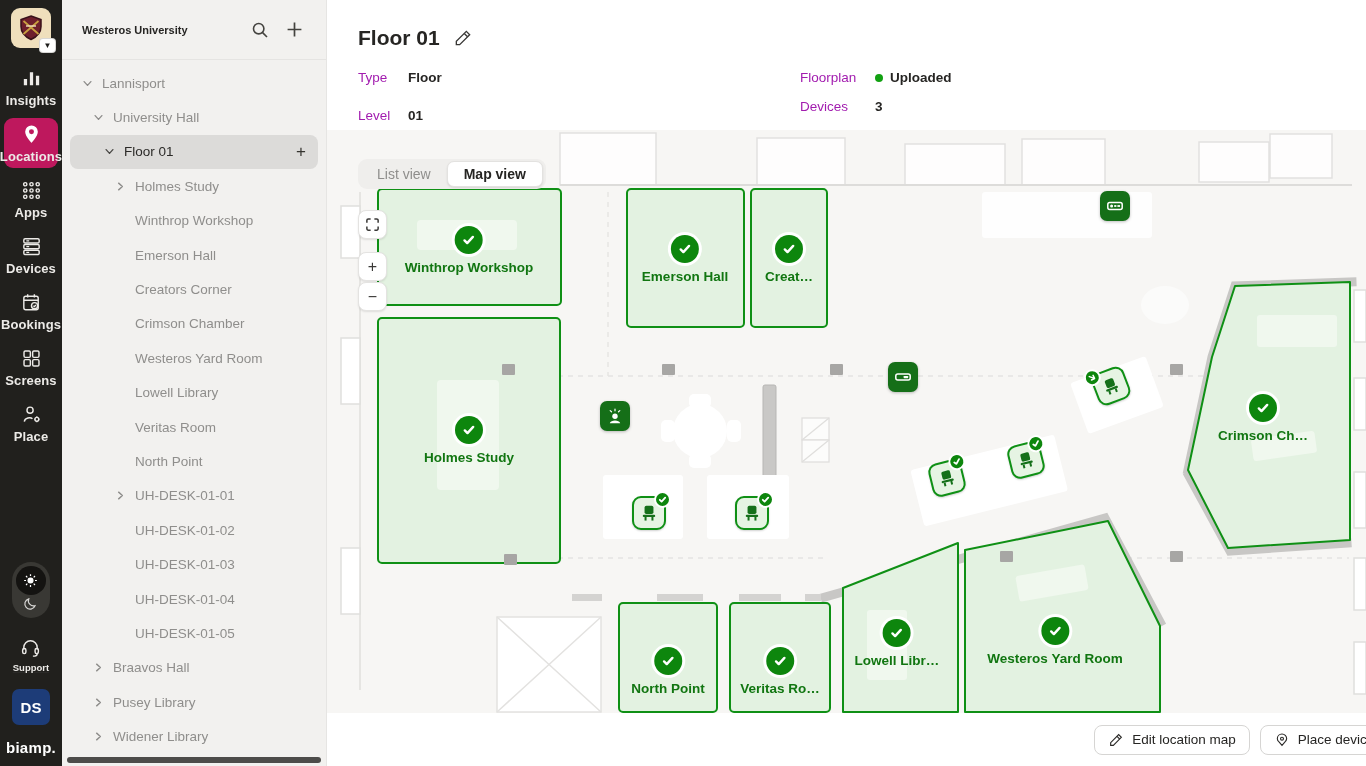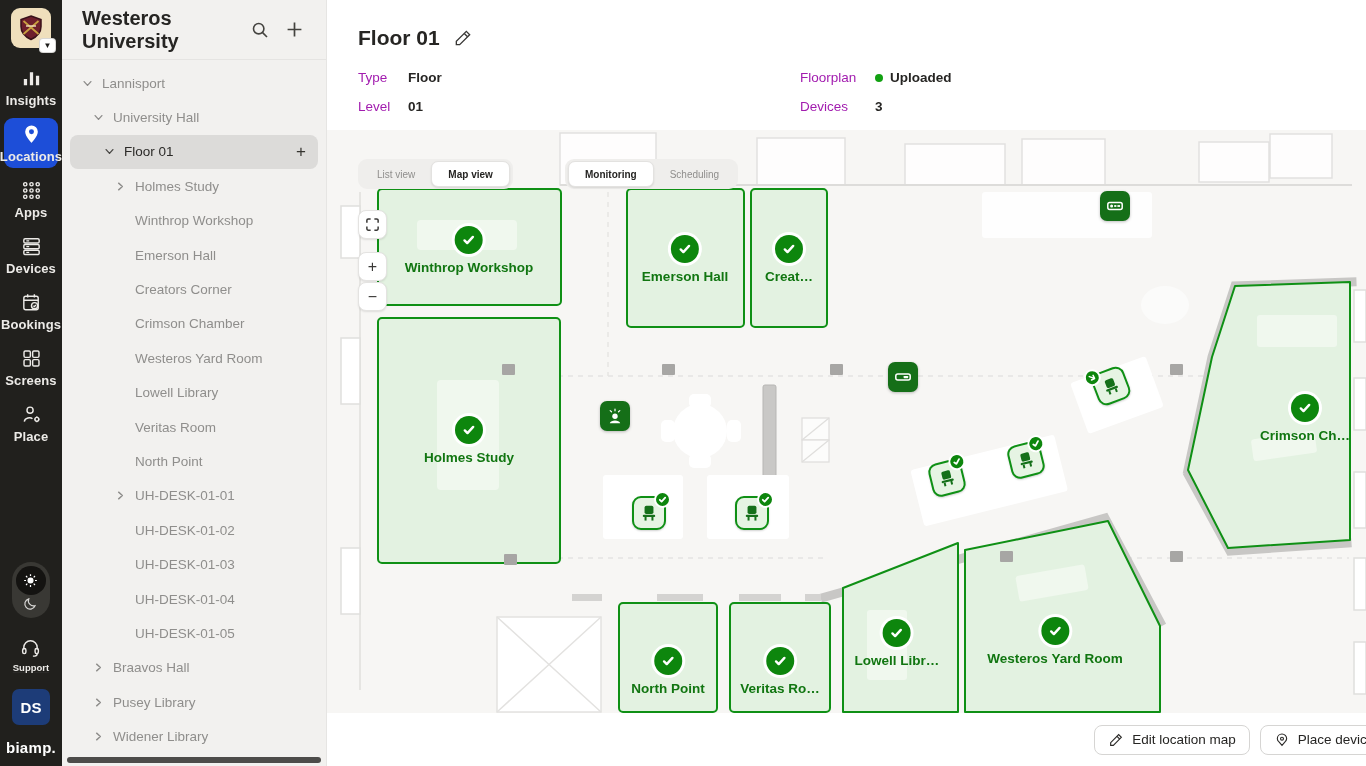--- a/index.html
+++ b/index.html
@@ -4,57 +4,57 @@
 <style>
   * { margin:0; padding:0; box-sizing:border-box; }
   html,body { width:1366px; height:766px; overflow:hidden; }
   body { font-family:"Liberation Sans", sans-serif; background:#fff; position:relative; color:#2b2a28; }
 
   
   .rail { position:absolute; left:0; top:0; width:62px; height:766px; background:#21201d; display:flex; flex-direction:column; align-items:center; padding-top:8px; z-index:30; }
   .logo-box { position:relative; width:40px; height:40px; border-radius:9px; background:#efdfbc; display:flex; align-items:center; justify-content:center; margin-bottom:14px; }
   .logo-caret { position:absolute; right:-4px; bottom:-4px; width:15px; height:13px; background:#fff; border-radius:3px; font-size:8px; color:#1c1b19; display:flex; align-items:center; justify-content:center; box-shadow:0 0 0 1px #d8d7d5; }
   .rail-item { width:54px; min-height:50px; border-radius:9px; display:flex; flex-direction:column; align-items:center; justify-content:center; gap:3px; margin-bottom:6px; cursor:pointer; }
-  .rail-item.active { background:#1d4ed8; }
+  .rail-item.active { background:#be185d; }
   .rail-item svg { width:23px; height:23px; display:block; }
   .rail-item .rlbl { font-size:13px; font-weight:600; color:#eceae7; letter-spacing:.1px; }
   .rail-bottom { margin-top:auto; display:flex; flex-direction:column; align-items:center; padding-bottom:10px; }
   .theme-pill { width:38px; height:56px; border-radius:19px; background:#393834; display:flex; flex-direction:column; align-items:center; justify-content:space-between; padding:4px 0 6px; margin-bottom:18px; }
   .theme-sun { width:30px; height:30px; border-radius:50%; background:#141311; display:flex; align-items:center; justify-content:center; }
   .theme-moon { width:18px; height:18px; display:flex; align-items:center; justify-content:center; }
   .support-item { display:flex; flex-direction:column; align-items:center; gap:3px; margin-bottom:16px; cursor:pointer;text-decoration:underline; }
   .support-item .rlbl { font-size:9.5px; font-weight:600; color:#eceae7; }
   .avatar { width:38px; height:36px; border-radius:7px; background:#1d3c78; color:#fff; font-size:15px; font-weight:700; display:flex; align-items:center; justify-content:center; margin-bottom:14px; cursor:pointer; }
   .brand { color:#fff; font-size:15px; font-weight:700; letter-spacing:.3px; }
 
   
   .sidebar { position:absolute; left:62px; top:0; width:265px; height:766px; background:#f2f1ef; border-right:1px solid #e6e5e3; z-index:20; }
   .sb-head { height:60px; display:flex; align-items:center; padding:0 20px; border-bottom:1px solid #e5e4e2; }
-  .sb-title { font-size:20px; font-weight:700; color:#262523; flex:1; }
+  .sb-title { font-size:11px; font-weight:700; color:#262523; flex:1; }
   .sb-ico { width:24px; height:24px; display:flex; align-items:center; justify-content:center; cursor:pointer; margin-left:10px; }
   .tree { padding-top:6px; }
   .trow { display:flex; align-items:center; height:34.4px; margin:0 8px; font-size:13.5px; color:#8f8e8c; border-radius:8px; cursor:pointer; position:relative; }
   .trow.selected { background:#dcdbd9; color:#2b2a28; font-weight:500; }
   .chev { width:19px; height:14px; display:flex; align-items:center; justify-content:flex-start; flex:none; }
   .chev svg { width:9px; height:9px; stroke:#8e8d8b; stroke-width:1.8; fill:none; stroke-linecap:round; stroke-linejoin:round; }
   .trow.selected .chev svg { stroke:#4a4946; }
   .chev.down svg { transform:rotate(90deg); }
   .radd { margin-left:auto; margin-right:12px; font-size:17px; font-weight:500; color:#35342f; line-height:1; }
   .sb-scroll { position:absolute; left:5px; right:5px; bottom:3px; height:6px; border-radius:3px; background:#4d4c4a; }
 
   
   .main { position:absolute; left:327px; top:0; width:1039px; height:766px; background:#fff; }
   .page-head { position:relative; height:130px; background:#fff; }
   .title-row { position:absolute; left:31px; top:26px; display:flex; align-items:center; gap:13px; }
   .page-title { font-size:21px; font-weight:700; color:#262523; }
   .edit-pencil { width:20px; height:20px; cursor:pointer; display:flex; }
   .meta-row { position:absolute; display:flex; font-size:13.5px; }
   .meta-label { color:#a21caf; }
   .meta-value { font-weight:700; color:#262523; }
-  .m-l1 { left:31px; top:70px; } .m-l2 { left:31px; top:99px; }
+  .m-l1 { left:31px; top:70px; } .m-l2 { left:31px; top:108px; }
   .m-l1 .meta-label,.m-l2 .meta-label { width:50px; }
   .m-r1 { left:473px; top:70px; } .m-r2 { left:473px; top:99px; }
   .m-r1 .meta-label,.m-r2 .meta-label { width:75px; }
   .dotval { display:flex; align-items:center; gap:7px; font-weight:700; color:#262523; }
   .gdot { width:8px; height:8px; border-radius:50%; background:#12a112; }
 
   
   .map { position:absolute; left:0; top:130px; width:1039px; height:583px; background:#f7f6f4; overflow:hidden; }
   .plan { position:absolute; left:0; top:0; }
   .room-label { position:absolute; transform:translateX(-50%); display:flex; flex-direction:column; align-items:center; z-index:6; cursor:pointer; }
@@ -65,21 +65,21 @@
   .device.dark { width:30px; height:30px; border-radius:7px; background:#156f18; box-shadow:0 1px 3px rgba(0,0,0,.25); display:flex; align-items:center; justify-content:center; }
   .device.desk { width:34px; height:34px; border-radius:9px; background:#e6f4e3; border:2px solid #0f9015; box-shadow:0 1px 2px rgba(0,0,0,.18); display:flex; align-items:center; justify-content:center; }
   .device .glyph { width:20px; height:20px; display:flex; }
   .dbadge { position:absolute; width:17px; height:17px; border-radius:50%; background:#0d860d; border:2px solid #fff; display:flex; align-items:center; justify-content:center; }
   .dbadge svg { width:9px; height:9px; }
   .dbadge.tr { top:-7px; right:-7px; }
   .dbadge.tl { top:-8px; left:-8px; }
 
   .tabgroup { position:absolute; top:29px; height:30px; background:#efeeec; border-radius:9px; display:flex; align-items:center; padding:0 3px; z-index:10; }
   .tg-view { left:31px; } .tg-mode { left:238px; }
-  .tab { height:26px; display:flex; align-items:center; padding:0 16px; font-size:10px; color:#8f8e8c; border-radius:7px; cursor:pointer; white-space:nowrap; }
+  .tab { height:26px; display:flex; align-items:center; padding:0 16px; font-size:14px; color:#8f8e8c; border-radius:7px; cursor:pointer; white-space:nowrap; }
   .tab.active { background:#fff; color:#262523; font-weight:600; border:1px solid #e3e2e0; box-shadow:0 1px 2px rgba(0,0,0,.10); }
 
   .mapbtn { position:absolute; left:31px; width:29px; height:29px; background:#fff; border:1px solid #e4e3e1; border-radius:8px; box-shadow:0 1px 2px rgba(0,0,0,.10); display:flex; align-items:center; justify-content:center; cursor:pointer; z-index:10; font-size:16px; color:#3a3937; }
   .btn-fs { top:80px; } .btn-zin { top:122px; } .btn-zout { top:152px; }
 
   
   .mfooter { position:absolute; left:0; top:713px; width:1116px; height:53px; background:#fff; display:flex; align-items:center; justify-content:flex-end; gap:10px; padding-right:19px; }
   .fbtn { height:30px; background:#fff; border:1px solid #d6d5d3; border-radius:8px; display:flex; align-items:center; gap:8px; padding:0 13px; font-size:13.5px; font-weight:500; color:#262523; cursor:pointer; }
   .fbtn svg { width:16px; height:16px; }
   .fbadge { width:21px; height:21px; border-radius:50%; background:#201f1d; color:#fff; font-size:11.5px; font-weight:700; display:flex; align-items:center; justify-content:center; }
@@ -514,21 +514,21 @@
           <span class="rname">Creat…</span>
         </div>
         <div class="room-label" style="left: 142px; top: 286px;">
           <span class="rcheck">
             <svg viewBox="0 0 14 14" fill="none" stroke="#fff" stroke-width="2.4" stroke-linecap="round" stroke-linejoin="round">
               <path d="M2.8 7.4l2.7 2.7 5.7-6.2"></path>
             </svg>
           </span>
           <span class="rname">Holmes Study</span>
         </div>
-        <div class="room-label" style="left: 978px; top: 264px; justify-content: flex-end;">
+        <div class="room-label" style="left: 936px; top: 264px; justify-content: flex-end;">
           <span class="rcheck">
             <svg viewBox="0 0 14 14" fill="none" stroke="#fff" stroke-width="2.4" stroke-linecap="round" stroke-linejoin="round">
               <path d="M2.8 7.4l2.7 2.7 5.7-6.2"></path>
             </svg>
           </span>
           <span class="rname">Crimson Ch…</span>
         </div>
         <div class="room-label" style="left: 570px; top: 489px;">
           <span class="rcheck">
             <svg viewBox="0 0 14 14" fill="none" stroke="#fff" stroke-width="2.4" stroke-linecap="round" stroke-linejoin="round">
@@ -663,24 +663,20 @@
             <svg viewBox="0 0 10 10" fill="none" stroke="#fff" stroke-width="1.7" stroke-linecap="round" stroke-linejoin="round" style="transform:rotate(40deg)">
               <path d="M1.5 5h6M5 2.3L7.7 5 5 7.7"></path>
             </svg>
           </span>
         </div>
       </div>
 
     <div class="tabgroup tg-view">
       <div class="tab">List view</div>
       <div class="tab active">Map view</div>
-    </div>
-    <div class="tabgroup tg-mode">
-      <div class="tab active">Monitoring</div>
-      <div class="tab">Scheduling</div>
     </div>
 
     <div class="mapbtn btn-fs">
       <svg width="15" height="15" viewBox="0 0 16 16" fill="none" stroke="#3a3937" stroke-width="1.6">
         <path d="M2 6V3.5A1.5 1.5 0 013.5 2H6M10 2h2.5A1.5 1.5 0 0114 3.5V6M14 10v2.5a1.5 1.5 0 01-1.5 1.5H10M6 14H3.5A1.5 1.5 0 012 12.5V10"></path>
       </svg>
     </div>
     <div class="mapbtn btn-zin">+</div>
     <div class="mapbtn btn-zout">−</div>
   </div>

